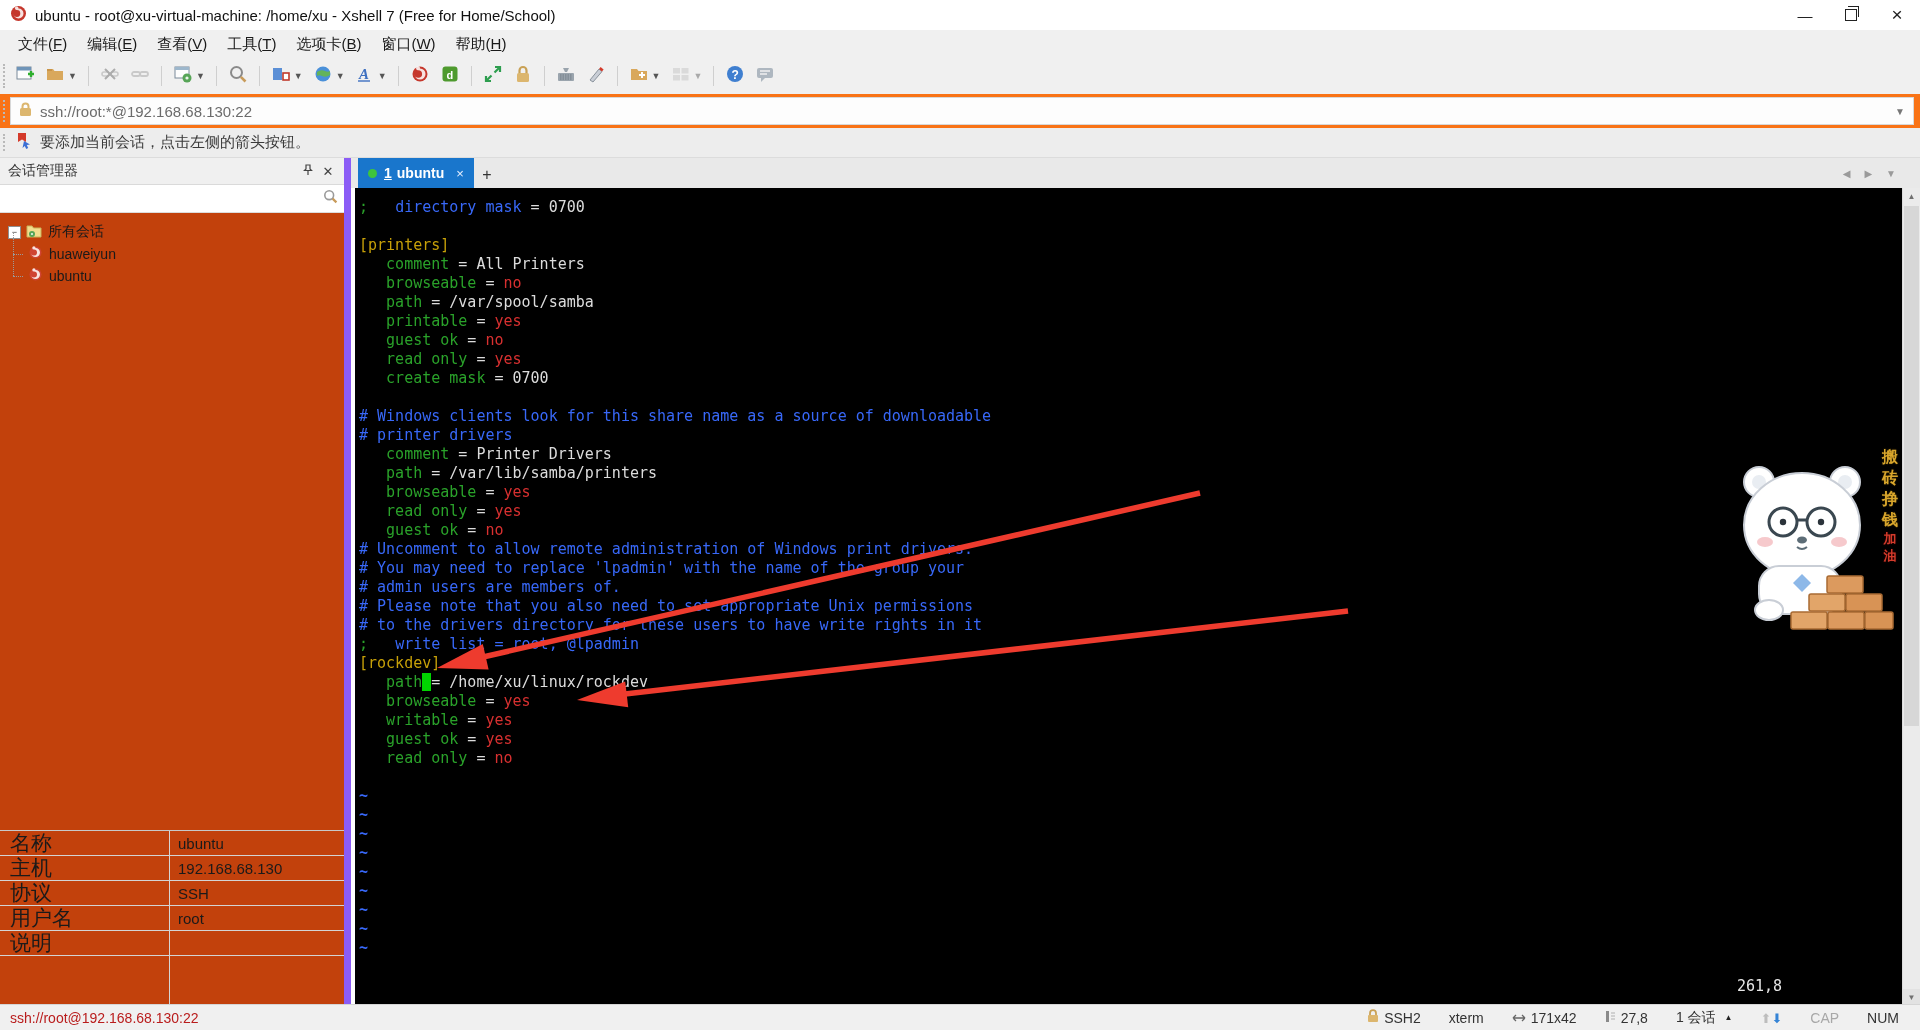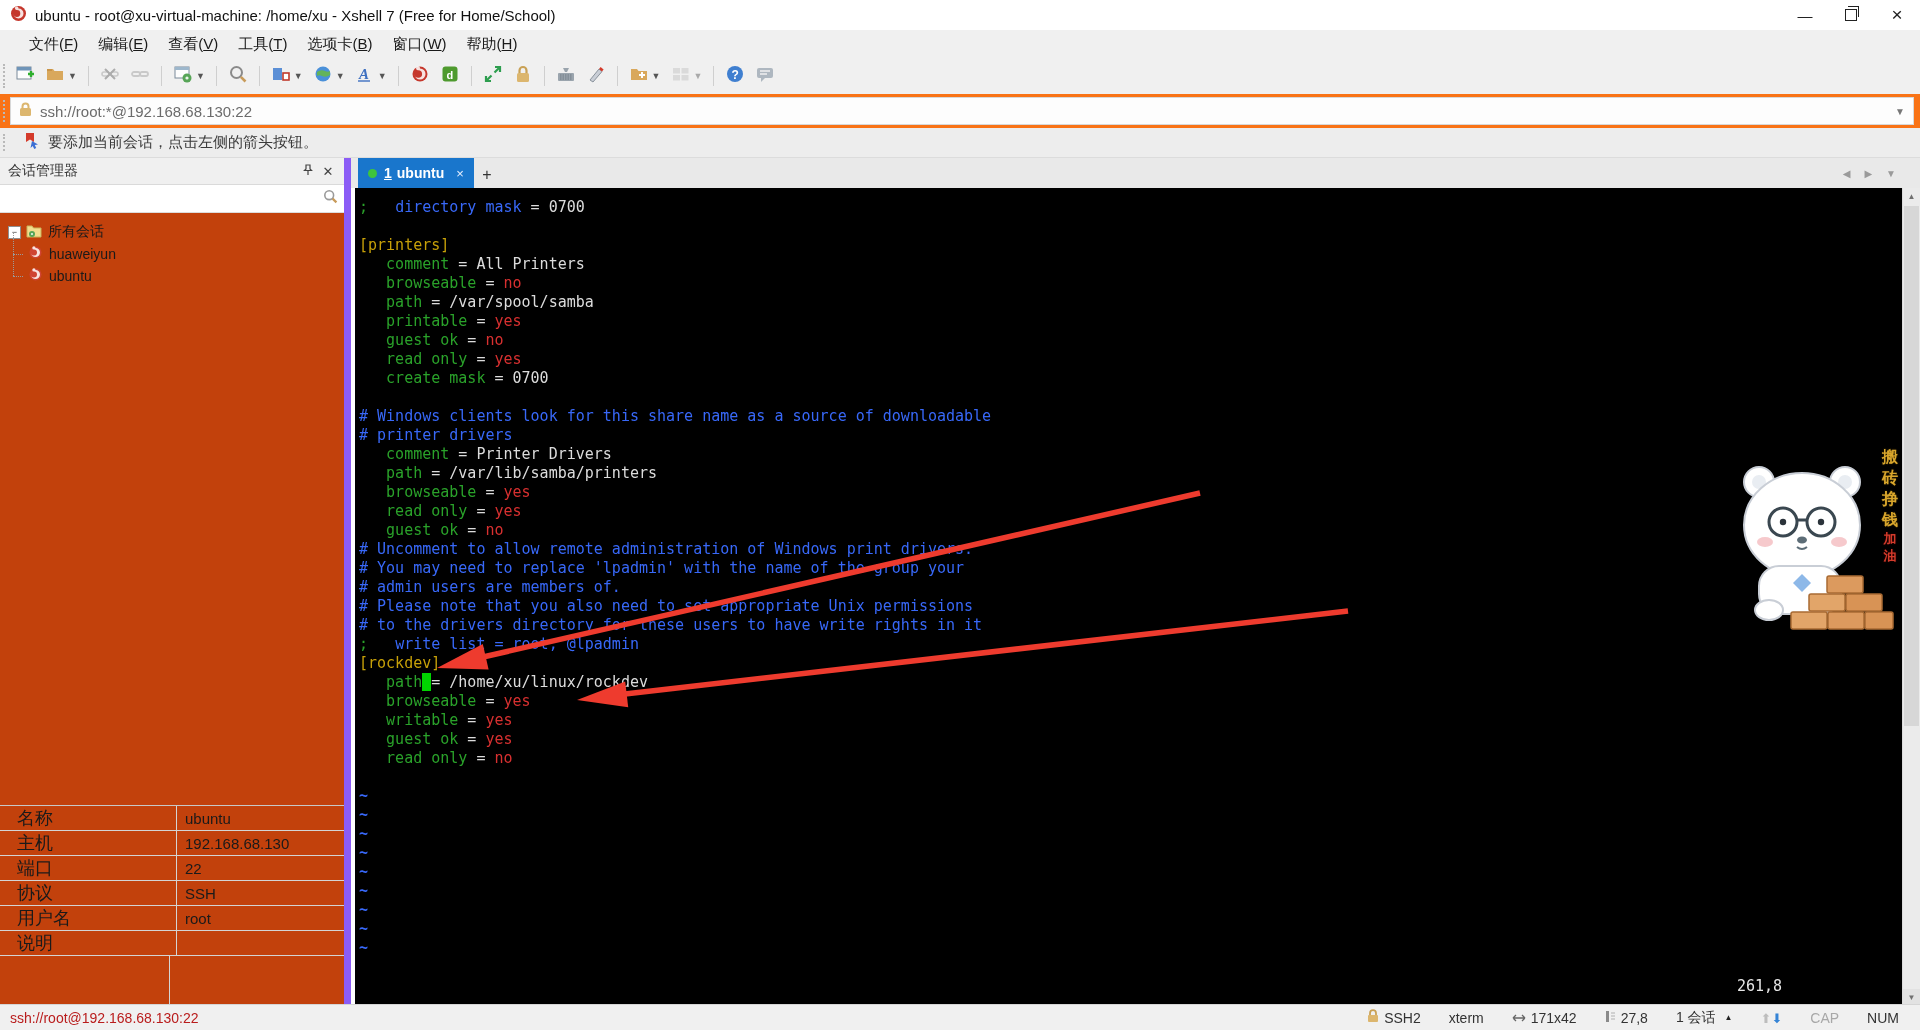--- a/index.html
+++ b/index.html
@@ -7,56 +7,56 @@
   .bar{position:relative;box-sizing:border-box;}
   
   .titlebar{height:30px;background:#ffffff;display:flex;align-items:center;}
   .app-icon{margin:0 8px 0 10px;}
   .title-text{font-size:15px;color:#111;}
   .win-controls{margin-left:auto;display:flex;height:100%;}
   .win-btn{width:46px;display:flex;align-items:center;justify-content:center;color:#222;font-size:15px;cursor:default;}
   .restore-glyph{width:10px;height:10px;border:1px solid #222;position:relative;background:#fff;}
   .restore-glyph:before{content:"";position:absolute;left:2px;top:-4px;width:10px;height:10px;border:1px solid #222;border-left:none;border-bottom:none;}
   
-  .menubar{height:28px;background:#f0f0f0;display:flex;align-items:center;padding-left:19px;}
+  .menubar{height:28px;background:#f0f0f0;display:flex;align-items:center;padding-left:8px;}
   .menu-item{padding:3px 10px;font-size:15px;color:#1a1a1a;}
   .menu-item u{text-decoration:underline;}
   
   .toolbar{height:36px;background:#f0f0f0;display:flex;align-items:center;padding-left:10px;}
   .toolbar:before,.addressbar:before,.noticebar:before{content:"";position:absolute;left:3px;top:6px;bottom:6px;border-left:2px dotted #b9b9b9;}
   .tb-item{display:flex;align-items:center;margin:0 3px;height:26px;padding:0 2px;border-radius:2px;}
   .tb-item.disabled{opacity:.45;filter:grayscale(1);}
   .tb-dd{font-size:9px;color:#555;margin-left:3px;}
   .tb-sep{width:1px;height:20px;background:#cfcfcf;margin:0 6px;}
   
   .addressbar{height:34px;background:#f97316;display:flex;align-items:center;padding:0 6px 0 10px;}
   .address-field{flex:1;height:26px;background:#fdfdfd;border:1px solid #d8d8d8;display:flex;align-items:center;padding:0 8px;}
   .address-text{font-size:15px;color:#6b6b6b;margin-left:8px;flex:1;}
   .addr-dd{font-size:10px;color:#777;}
-  .noticebar{height:30px;background:#ededed;display:flex;align-items:center;padding-left:24px;border-bottom:1px solid #dcdcdc;}
+  .noticebar{height:30px;background:#ededed;display:flex;align-items:center;padding-left:16px;border-bottom:1px solid #dcdcdc;}
   .notice-text{font-size:15px;color:#3a3a3a;margin-left:8px;}
   
   .main{position:absolute;top:158px;left:0;right:0;bottom:25px;display:flex;}
   .sidepanel{width:344px;background:#c2410c;display:flex;flex-direction:column;border-right:7px solid #8b5cf6;}
   .panel-header{height:26px;background:#f0f0f0;display:flex;align-items:center;padding:0 6px 0 8px;border-bottom:1px solid #dadada;}
   .panel-title{font-size:14px;color:#333;flex:1;}
   .ph-btn{width:20px;text-align:center;color:#444;font-size:13px;}
   .searchrow{height:27px;border-bottom:1px solid #dcdcdc;display:flex;align-items:center;background:#fff;padding:0 6px;}
   .search-input{flex:1;border:none;outline:none;font-size:14px;color:#333;background:transparent;}
   .tree{flex:1;overflow:hidden;padding-top:8px;position:relative;}
   .tree-row{display:flex;align-items:center;height:22px;font-size:14px;color:#1a1a1a;padding-left:8px;}
   .tree-child{padding-left:28px;position:relative;}
   .tree-child:before{content:"";position:absolute;left:13px;top:-11px;height:22px;border-left:1px dotted #9a9a9a;}
   .tree-child:after{content:"";position:absolute;left:13px;top:11px;width:10px;border-top:1px dotted #9a9a9a;}
   .expander{width:11px;height:11px;border:1px solid #8f8f8f;background:#fff;display:inline-flex;align-items:center;justify-content:center;font-size:9px;line-height:9px;color:#333;margin-right:5px;}
   .tree-label{margin-left:6px;}
   
   .props{border-top:1px solid #c8c8c8;}
   .prop-row{display:flex;height:24px;border-bottom:1px solid #d4d4d4;align-items:center;}
-  .prop-label{width:170px;padding-left:10px;font-size:18px;color:#1a1a1a;border-right:1px solid #d4d4d4;box-sizing:border-box;height:100%;display:flex;align-items:center;margin-left:7px;}
+  .prop-label{width:170px;padding-left:10px;font-size:21px;color:#1a1a1a;border-right:1px solid #d4d4d4;box-sizing:border-box;height:100%;display:flex;align-items:center;}
   .prop-value{flex:1;padding-left:8px;font-size:15px;color:#1a1a1a;}
   .prop-tail{height:48px;border-bottom:1px solid #d4d4d4;display:flex;}
   .prop-tail .spacer{width:170px;border-right:1px solid #d4d4d4;box-sizing:border-box;}
   
   .rightarea{flex:1;display:flex;flex-direction:column;min-width:0;}
   .tabbar{height:30px;background:#e9e9e9;display:flex;align-items:flex-end;position:relative;}
   .tab{margin-left:7px;height:30px;background:#1976cc;color:#fff;display:flex;align-items:center;padding:0 10px;font-size:14px;font-weight:bold;}
   .tab-dot{width:9px;height:9px;border-radius:50%;background:#3ec43e;margin-right:7px;}
   .tab-num{text-decoration:underline;margin-right:5px;}
   .tab-close{margin-left:12px;font-weight:normal;font-size:13px;color:#e8f0ff;}
@@ -335,24 +335,20 @@
         </div>
       </div>
     <div class="props" id="propsTable">
         <div class="prop-row">
           <div class="prop-label">名称</div>
           <div class="prop-value">ubuntu</div>
         </div>
         <div class="prop-row">
           <div class="prop-label">主机</div>
           <div class="prop-value">192.168.68.130</div>
-        </div>
-        <div class="prop-row">
-          <div class="prop-label">端口</div>
-          <div class="prop-value">22</div>
         </div>
         <div class="prop-row">
           <div class="prop-label">协议</div>
           <div class="prop-value">SSH</div>
         </div>
         <div class="prop-row">
           <div class="prop-label">用户名</div>
           <div class="prop-value">root</div>
         </div>
         <div class="prop-row">

